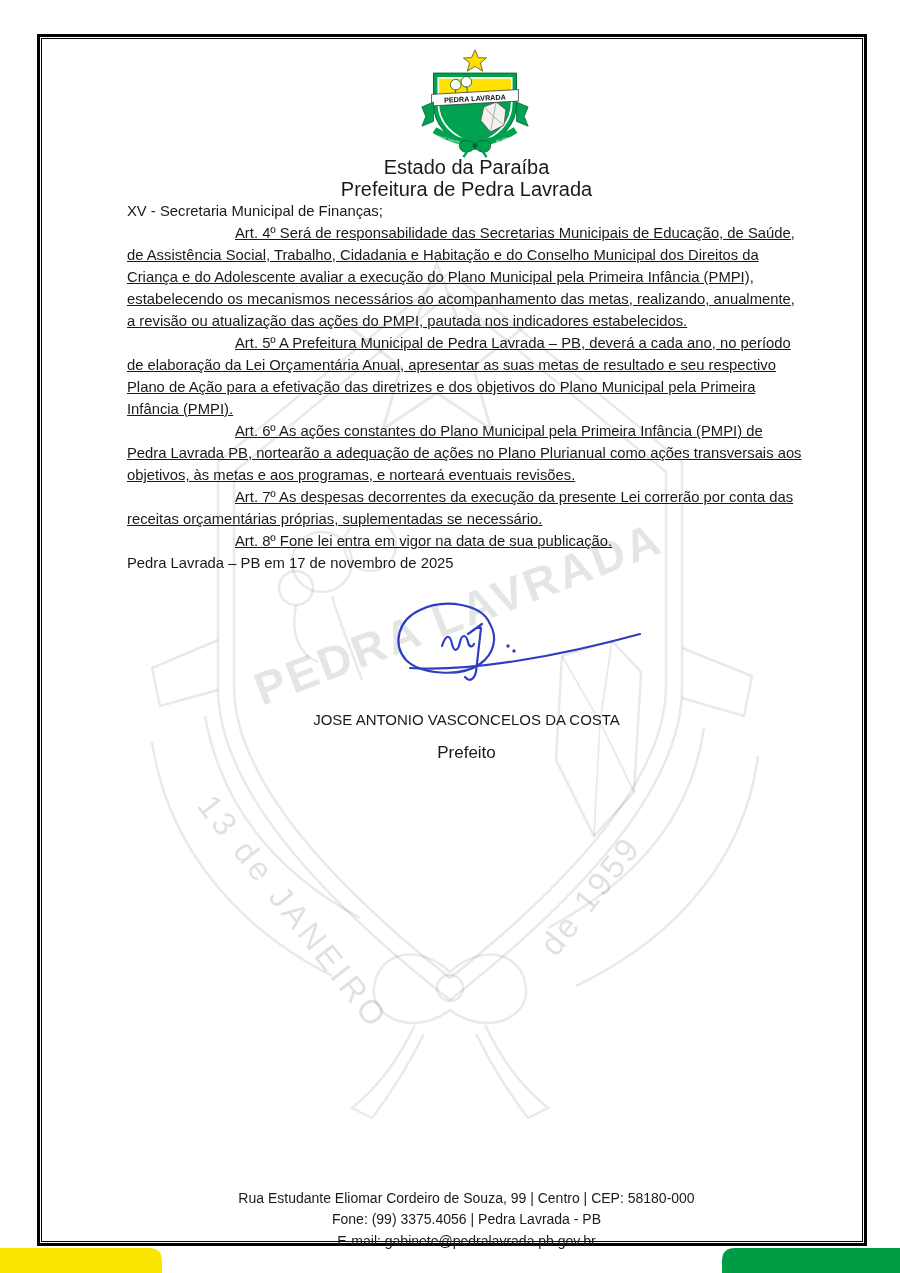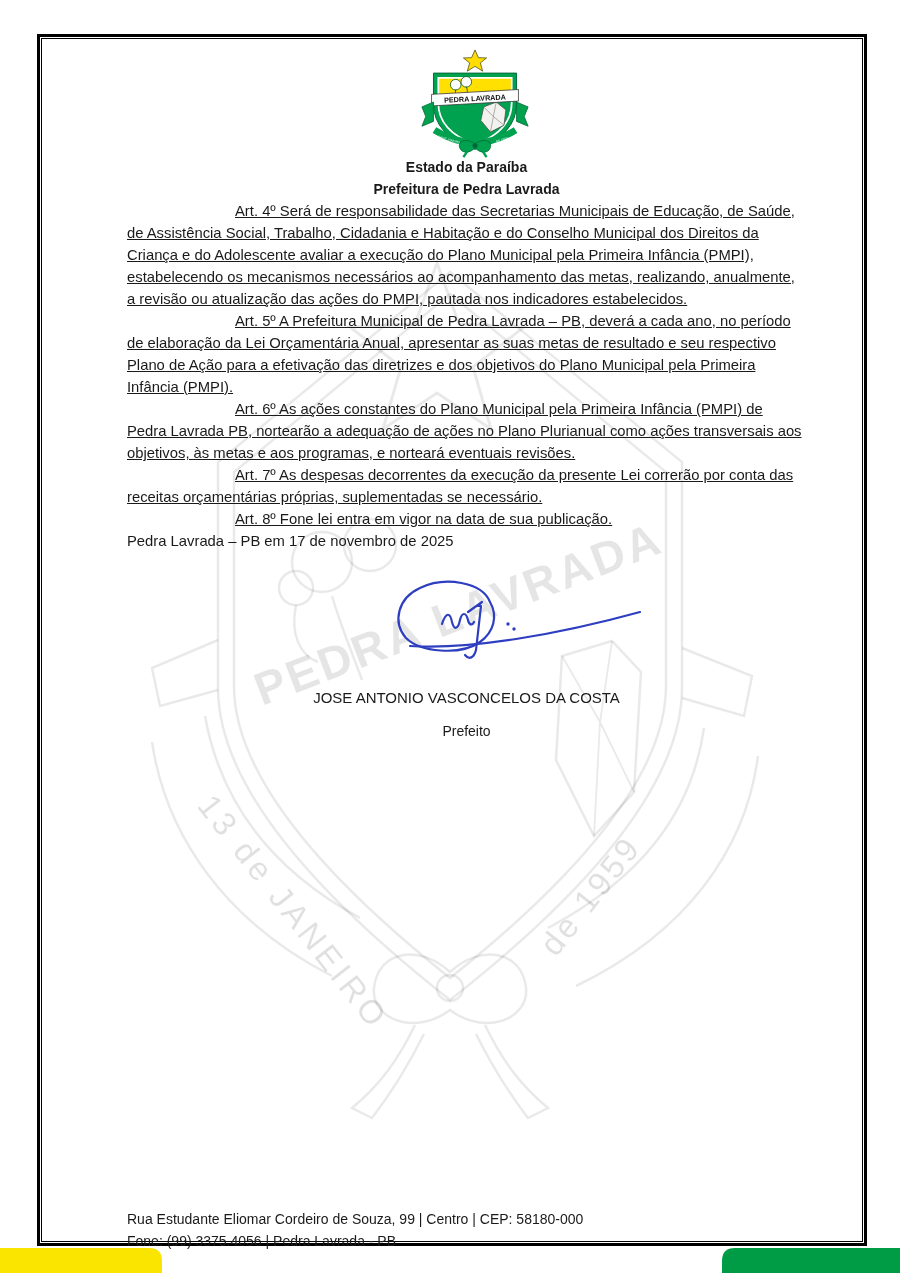--- a/index.html
+++ b/index.html
@@ -4,35 +4,35 @@
 <style>
   html,body{margin:0;padding:0;background:#fff;}
   .page{position:relative;width:900px;height:1273px;background:#fff;overflow:hidden;
         font-family:"Liberation Sans",sans-serif;color:#1a1a1a;}
   .watermark-svg{position:absolute;inset:0;z-index:0;pointer-events:none;}
   .frame{position:absolute;left:37px;top:34px;width:824px;height:1206px;border:3px solid #000;
          box-shadow:inset 0 0 0 1px #fff, inset 0 0 0 2px #000;}
   .content{position:relative;z-index:1;padding:11px 58px 0 87px;}
   .letterhead{text-align:center;}
   .crest-svg{display:block;margin:0 auto;transform:translateX(8px);}
-  .lh-line{font-size:14px;line-height:22px;font-weight:bold;}
+  .lh-line{font-size:20px;line-height:22px;}
   .lh-first{margin-top:-4px;}
   .body-text p{margin:0;font-size:14.8px;line-height:22px;text-align:left;}
   .indent{text-indent:108px;text-decoration:underline;}
   .xv{margin-top:1px;}
   .art4{margin-top:44px;}
   .art5{margin-top:47px;}
   .art6{margin-top:45px;}
   .art7{margin-top:45px;}
   .art8{margin-top:18px;}
   .dateline{margin-top:14px;}
   .sig-svg{display:block;margin:20px 0 0 263px;}
   .sig-name{text-align:center;font-size:15px;line-height:20px;margin-top:24px;}
-  .sig-role{text-align:center;font-size:14px;line-height:20px;margin-top:13px;}
-  .footer{position:absolute;left:87px;right:58px;bottom:-9px;text-align:left;
+  .sig-role{text-align:center;font-size:17px;line-height:20px;margin-top:13px;}
+  .footer{position:absolute;left:87px;right:58px;bottom:-9px;text-align:center;
           font-size:14px;line-height:21.5px;z-index:2;}
   .bar{position:absolute;top:1248px;height:25px;z-index:3;}
   .bar-left{left:0;}
   .bar-right{right:0;}
 </style>
 </head>
 <body>
 
 <div class="page">
 
@@ -104,20 +104,21 @@
             <path d="M58,98 C49,92 40,95 42,102 C44,109 54,108 58,102 C62,108 72,109 74,102 C76,95 67,92 58,98 Z" stroke="#006837" stroke-width="0.8" fill="#00A14F"></path>
             <circle cx="58" cy="100" r="2.6" fill="#006837"></circle>
             <path d="M50,106 L46,112 M66,106 L70,112" stroke-width="2.5" stroke="#00A14F"></path>
           </g>
         </svg>
         <div class="lh-line lh-first">Estado da Paraíba</div>
         <div class="lh-line">Prefeitura de Pedra Lavrada</div>
       </div>
 
       <div class="body-text">
+        <p class="xv">XV - Secretaria Municipal de Finanças;</p>
         <p class="indent art4">Art. 4º Será de responsabilidade das Secretarias Municipais de Educação, de Saúde, de Assistência Social, Trabalho, Cidadania e Habitação e do Conselho Municipal dos Direitos da Criança e do Adolescente avaliar a execução do Plano Municipal pela Primeira Infância (PMPI), estabelecendo os mecanismos necessários ao acompanhamento das metas, realizando, anualmente, a revisão ou atualização das ações do PMPI, pautada nos indicadores estabelecidos.</p>
         <p class="indent art5">Art. 5º A Prefeitura Municipal de Pedra Lavrada – PB, deverá a cada ano, no período de elaboração da Lei Orçamentária Anual, apresentar as suas metas de resultado e seu respectivo Plano de Ação para a efetivação das diretrizes e dos objetivos do Plano Municipal pela Primeira Infância (PMPI).</p>
         <p class="indent art6">Art. 6º As ações constantes do Plano Municipal pela Primeira Infância (PMPI) de Pedra Lavrada PB, nortearão a adequação de ações no Plano Plurianual como ações transversais aos objetivos, às metas e aos programas, e norteará eventuais revisões.</p>
         <p class="indent art7">Art. 7º As despesas decorrentes da execução da presente Lei correrão por conta das receitas orçamentárias próprias, suplementadas se necessário.</p>
         <p class="indent art8">Art. 8º Fone lei entra em vigor na data de sua publicação.</p>
         <p class="dateline">Pedra Lavrada – PB em 17 de novembro de 2025</p>
       </div>
 
       <svg class="sig-svg" width="260" height="92" viewBox="0 0 260 92">
         <g fill="none" stroke-width="2.2" stroke-linecap="round" stroke-linejoin="round" stroke="#2E3EC0">
@@ -131,20 +132,21 @@
             <circle cx="124" cy="57" r="1.7"></circle>
         </g>
       </svg>
       <div class="sig-name">JOSE ANTONIO VASCONCELOS DA COSTA</div>
       <div class="sig-role">Prefeito</div>
     </div>
 
     <div class="footer">
       <div>Rua Estudante Eliomar Cordeiro de Souza, 99 | Centro | CEP: 58180-000</div>
       <div>Fone: (99) 3375.4056 | Pedra Lavrada - PB</div>
+      <div>E-mail: gabinete@pedralavrada.pb.gov.br</div>
     </div>
   </div>
 
   <svg class="bar bar-left" width="162" height="25" viewBox="0 0 162 25">
     <path d="M0,0 H149 Q162,0 162,13 V25 H0 Z" fill="#F9E500"></path>
   </svg>
   <svg class="bar bar-right" width="178" height="25" viewBox="0 0 178 25">
     <path d="M13,0 H178 V25 H0 V13 Q0,0 13,0 Z" fill="#009B45"></path>
   </svg>
 

